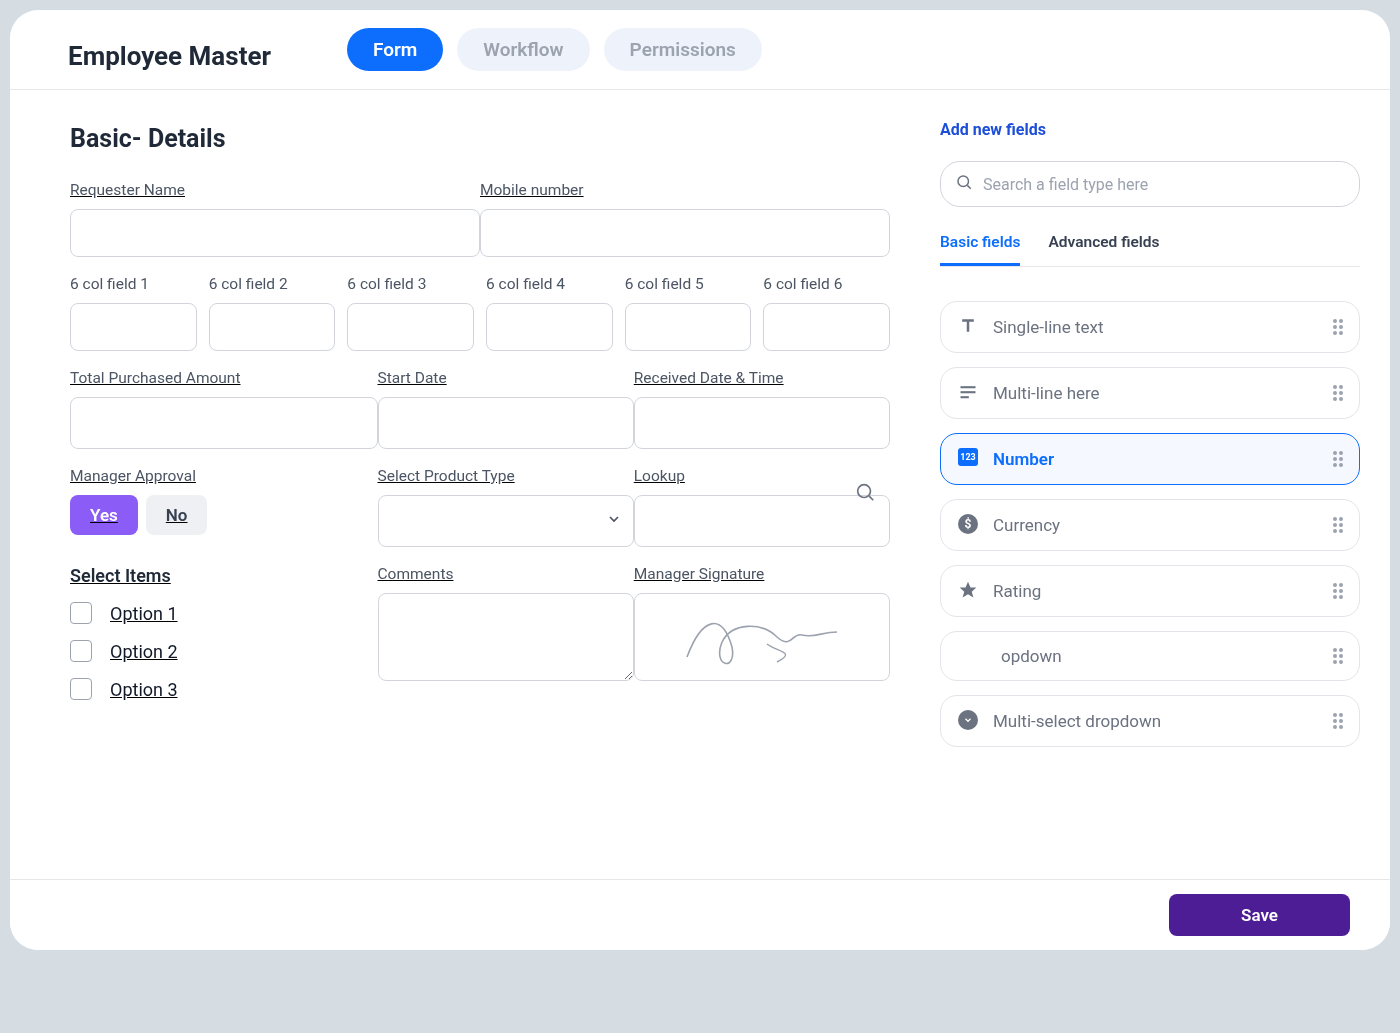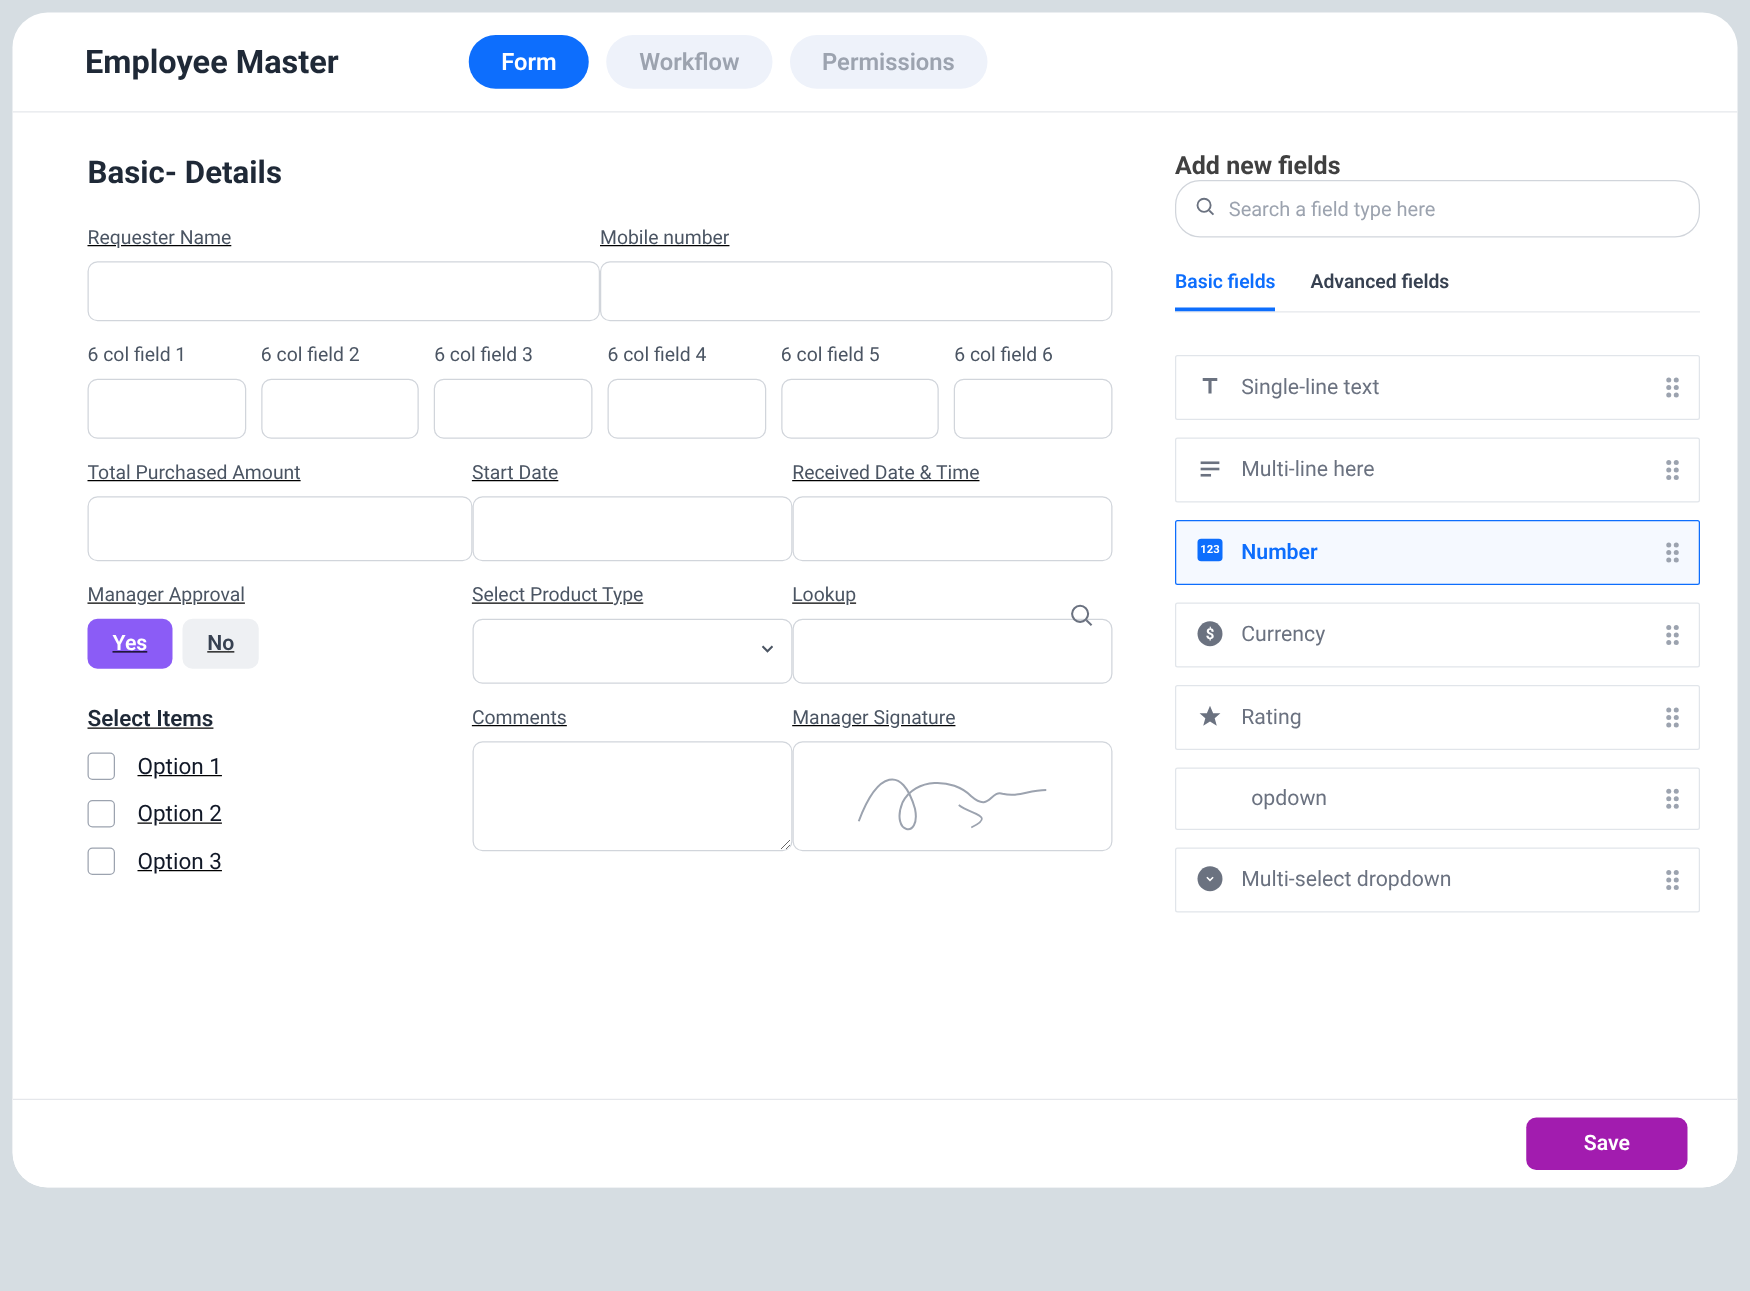--- a/index.html
+++ b/index.html
@@ -9,24 +9,24 @@
     border-radius: 28px;
     overflow: hidden;
     width: 100%;
     height: 940px;
     display: flex;
     flex-direction: column;
     position: relative;
   }
   .topbar {
     display: flex;
-    align-items: center;
+    align-items: flex-end;
     padding: 18px 50px 18px 58px;
     border-bottom: 1px solid #e5e7eb;
-    gap: 104px;
+    gap: 76px;
   }
   .page-title {
     font-size: 26px;
     font-weight: 700;
     color: #1f2937;
   }
   .tabs { display: flex; gap: 14px; }
   .tab {
     padding: 10px 26px;
     border-radius: 999px;
@@ -99,57 +99,57 @@
     width:100%; height:88px; border:1px solid #d1d5db; border-radius:8px;
     display:flex; align-items:center; justify-content:center;
   }
   .subhead {
     font-size:18px; font-weight:600; color:#1f2937; margin-bottom:16px;
   }
   .right {
     width: 460px;
     padding: 30px 30px 20px 10px;
   }
-  .right-title { font-size:20px; font-weight:700; color:#404040; margin-bottom:0; }
+  .right-title { font-size:16px; font-weight:700; color:#1d4ed8; margin-bottom:22px; }
   .search-field {
     display:flex; align-items:center; gap:10px;
     border:1px solid #d1d5db; border-radius:20px; padding:10px 14px; height:46px;
     margin-bottom:18px;
   }
   .search-field input {
     border:none; outline:none; font-size:16px; flex:1; color:#374151;
   }
   .search-field input::placeholder { color:#9ca3af; }
   .ftabs { display:flex; gap:28px; border-bottom:1px solid #e5e7eb; margin-bottom:34px; }
   .ftab { padding:8px 0 12px; font-size:15.5px; font-weight:600; color:#374151; cursor:pointer; }
   .ftab.active { color:#0d6efd; border-bottom:3px solid #0d6efd; }
   .flist { display:flex; flex-direction:column; gap:14px; }
   .fcard {
-    border:1px solid #e1e5ea; border-radius:2px; padding:14px 16px;
+    border:1px solid #e1e5ea; border-radius:17px; padding:14px 16px;
     display:flex; align-items:center; gap:14px; cursor:grab; background:#fff;
   }
   .fcard.selected { border:1.5px solid #0d6efd; background:#f5f9ff; }
   .fcard.selected .flabel { color:#0d6efd; font-weight:600; }
   .flabel { font-size:17px; color:#6b7280; flex:1; }
   .ficon { width:22px; height:22px; display:flex; align-items:flex-start; justify-content:center; color:#6b7280; }
   .grip { color:#9ca3af; display:flex; gap:2px; }
   .grip-dots {
     display:grid; grid-template-columns:repeat(2,4px); grid-template-rows:repeat(3,4px);
     gap:2px;
   }
   .grip-dots span { width:4px;height:4px;background:#9ca3af;border-radius:50%; }
   .footer {
     border-top:1px solid #e5e7eb;
     padding:14px 40px;
     display:flex; justify-content:flex-end;
     background:#fff;
   }
   .save-btn {
-    background:#a21caf; color:#fff; border:none; border-radius:8px;
-    padding:11px 46px; font-size:17px; font-weight:600; cursor:pointer;
+    background:#4c1d95; color:#fff; border:none; border-radius:8px;
+    padding:11px 72px; font-size:17px; font-weight:600; cursor:pointer;
   }
   .num-badge {
     width:20px;height:18px;background:#0d6efd;color:#fff;border-radius:3px;
     font-size:9px;font-weight:700;display:flex;align-items:center;justify-content:center;
   }
   .cur-badge {
     width:20px;height:20px;border-radius:50%;background:#6b7280;color:#fff;
     display:flex;align-items:center;justify-content:center;font-size:12px;font-weight:700;
   }
   .dd-badge {

